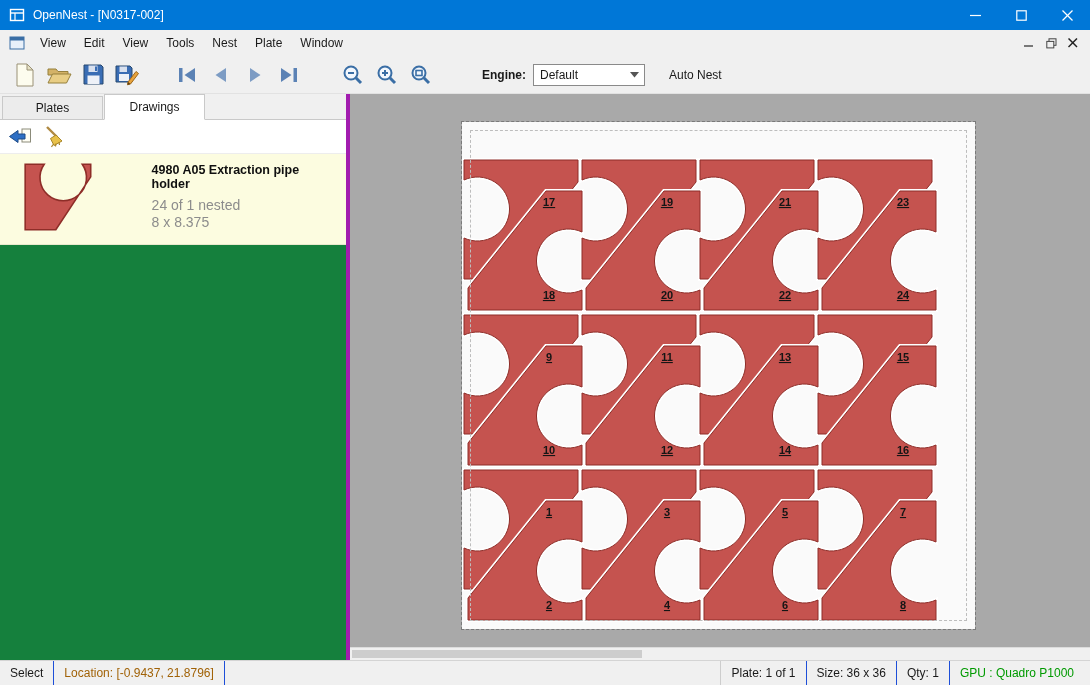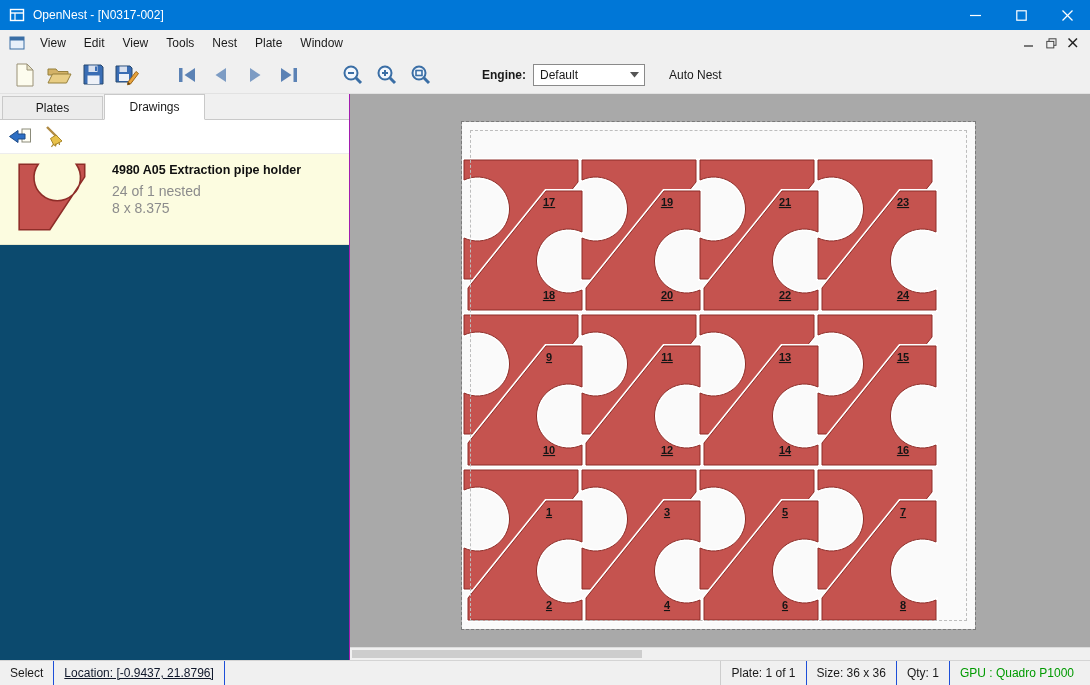--- a/index.html
+++ b/index.html
@@ -33,32 +33,32 @@
   .g-nav { margin-left:26px; }
   .g-zoom { margin-left:30px; }
   .g-engine { margin-left:44px; display:flex; align-items:center; }
   .engine-label { font-weight:bold; margin-right:7px; }
   .combo { width:112px; height:22px; background:#fff; border:1px solid #8a8a8a; display:flex;
            align-items:center; padding-left:6px; }
   .combo .caret { margin-left:auto; padding-right:5px; display:flex; }
   .autonest { margin-left:24px; }
 
   
-  .leftpanel { position:absolute; left:0; top:94px; width:350px; bottom:25px; background:#0c4a6e;
-               border-right:1px solid #a21caf; }
+  .leftpanel { position:absolute; left:0; top:94px; width:350px; bottom:25px; background:#15803d;
+               border-right:4px solid #a21caf; }
   .tabstrip { height:26px; background:#f0f0f0; display:flex; align-items:flex-end;
               border-bottom:1px solid #c9c9c9; padding-left:2px; }
   .tab { width:101px; height:23px; display:flex; align-items:center; justify-content:center;
          background:#ececec; border:1px solid #c9c9c9; border-bottom:none; margin-right:1px; }
   .tab.active { background:#fff; height:26px; margin-bottom:-1px; border-bottom:1px solid #fff; }
   .panel-toolbar { height:34px; display:flex; align-items:center; padding-left:6px; gap:8px;
                    border-bottom:1px solid #ededed; background:#fff; }
   .ptbtn { width:28px; height:28px; display:flex; align-items:center; justify-content:center; }
   .drawing-item { display:flex; background:#fcfce0; border-bottom:1px solid #e9e9cd;
-                  padding:7px 6px 9px 16px; cursor:default; }
+                  padding:7px 6px 9px 22px; cursor:default;gap:34px; }
   .thumb-wrap { width:96px; display:flex; align-items:flex-start; }
   .item-text { padding-top:2px; }
   .item-title { font-size:12.5px; font-weight:bold; color:#101010; margin-bottom:6px; }
   .item-line { font-size:14px; color:#8c8c8c; line-height:17px; }
 
   
   .canvas { position:absolute; left:350px; top:94px; right:0; bottom:25px; background:#a9a9a9; }
   .plate { position:absolute; left:112px; top:28px; width:513px; height:507px; background:#fafafa;
            outline:1px dashed #7a7a7a; }
   .plate-margin { position:absolute; left:8px; top:8px; right:8px; bottom:8px;
@@ -69,21 +69,21 @@
   .hscroll { position:absolute; left:0; right:0; bottom:0; height:13px; background:#f0f0f0;
              border-top:1px solid #dcdcdc; }
   .hthumb { position:absolute; left:2px; top:2px; width:290px; bottom:2px; background:#cdcdcd; }
 
   
   .statusbar { position:absolute; left:0; right:0; bottom:0; height:25px; background:#f0f0f0;
                border-top:1px solid #d4d4d4; display:flex; align-items:center; }
   .scell { height:25px; display:flex; align-items:center; padding:0 10px;
            border-right:1px solid #1d4ed8; }
   .scell.mode { min-width:50px; }
-  .scell.loc { color:#0f172a; min-width:170px;text-decoration:underline; }
+  .scell.loc { color:#a16207; min-width:170px; }
   .scell.first-right { margin-left:auto; border-left:1px solid #cdcdcd; }
   .scell.gpu { color:#009a00; border-right:none; padding-right:16px;text-align:right; }
 </style>
 </head>
 <body>
 
 <div class="app">
 
   <div class="titlebar">
     <span class="appicon">

